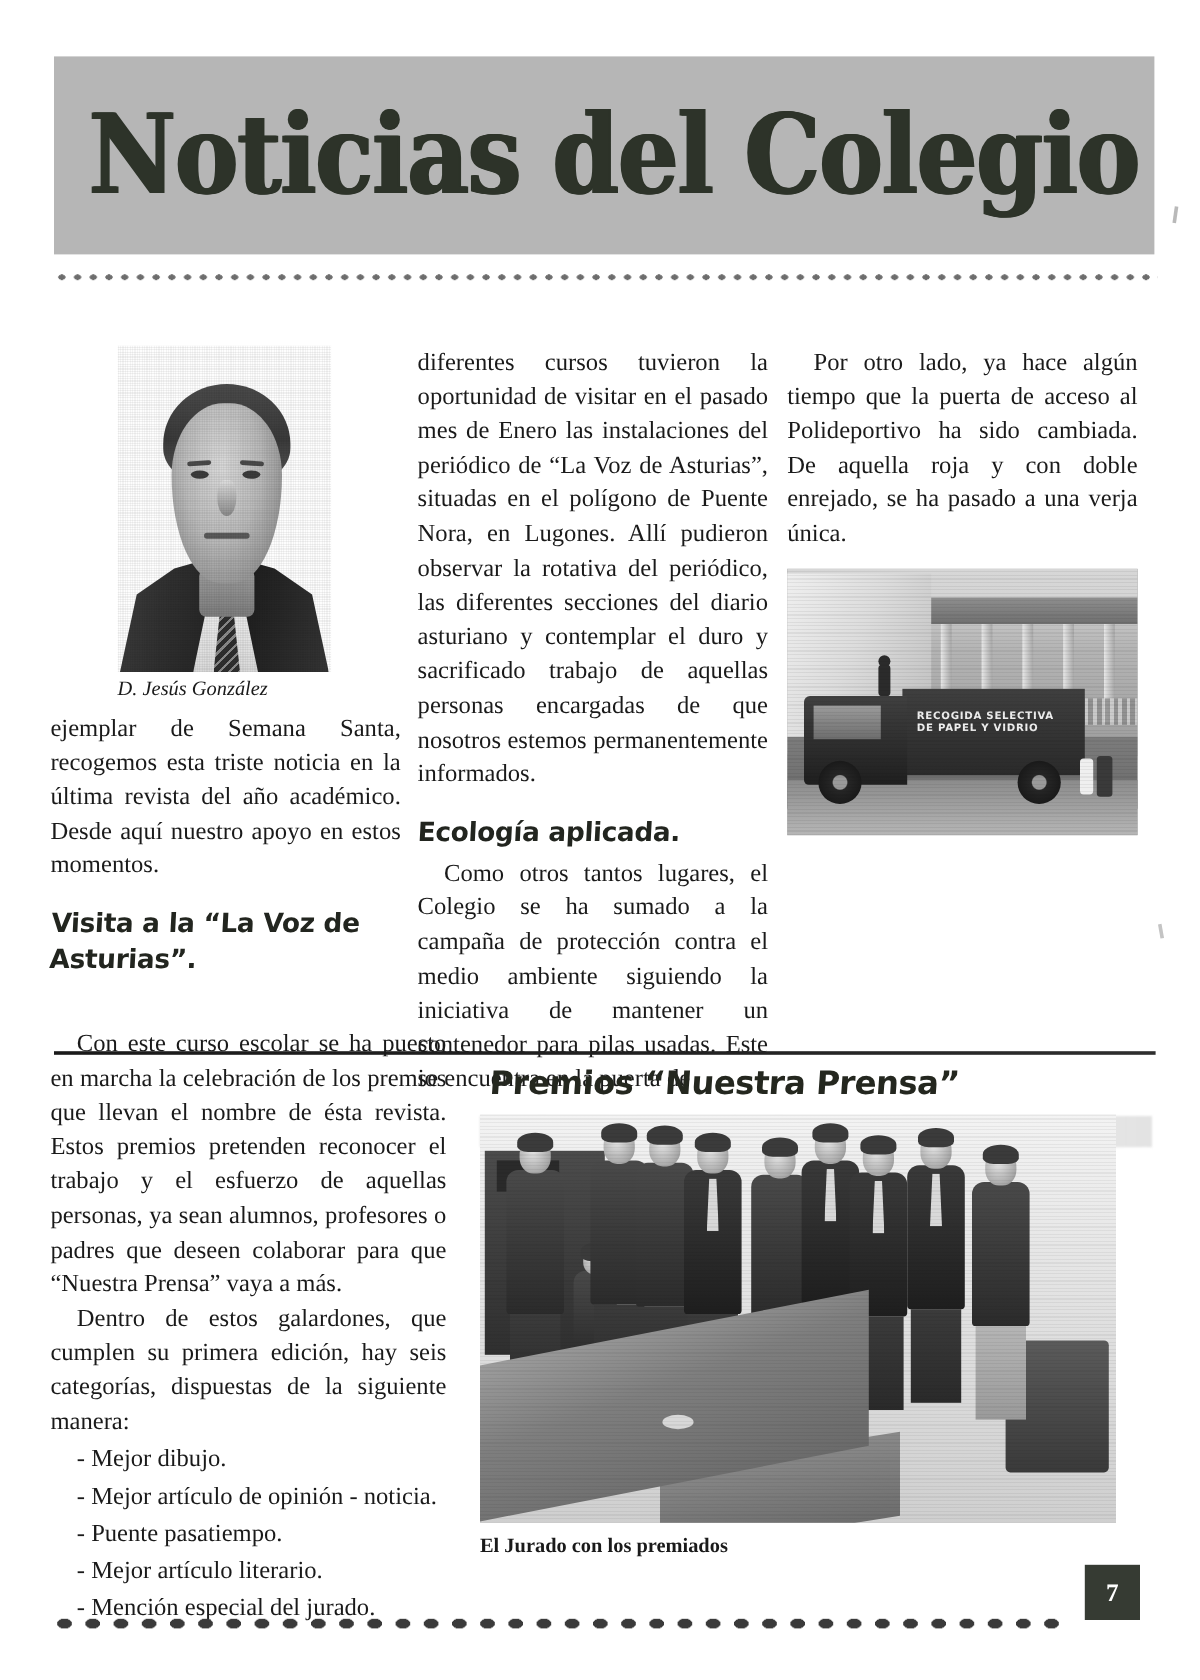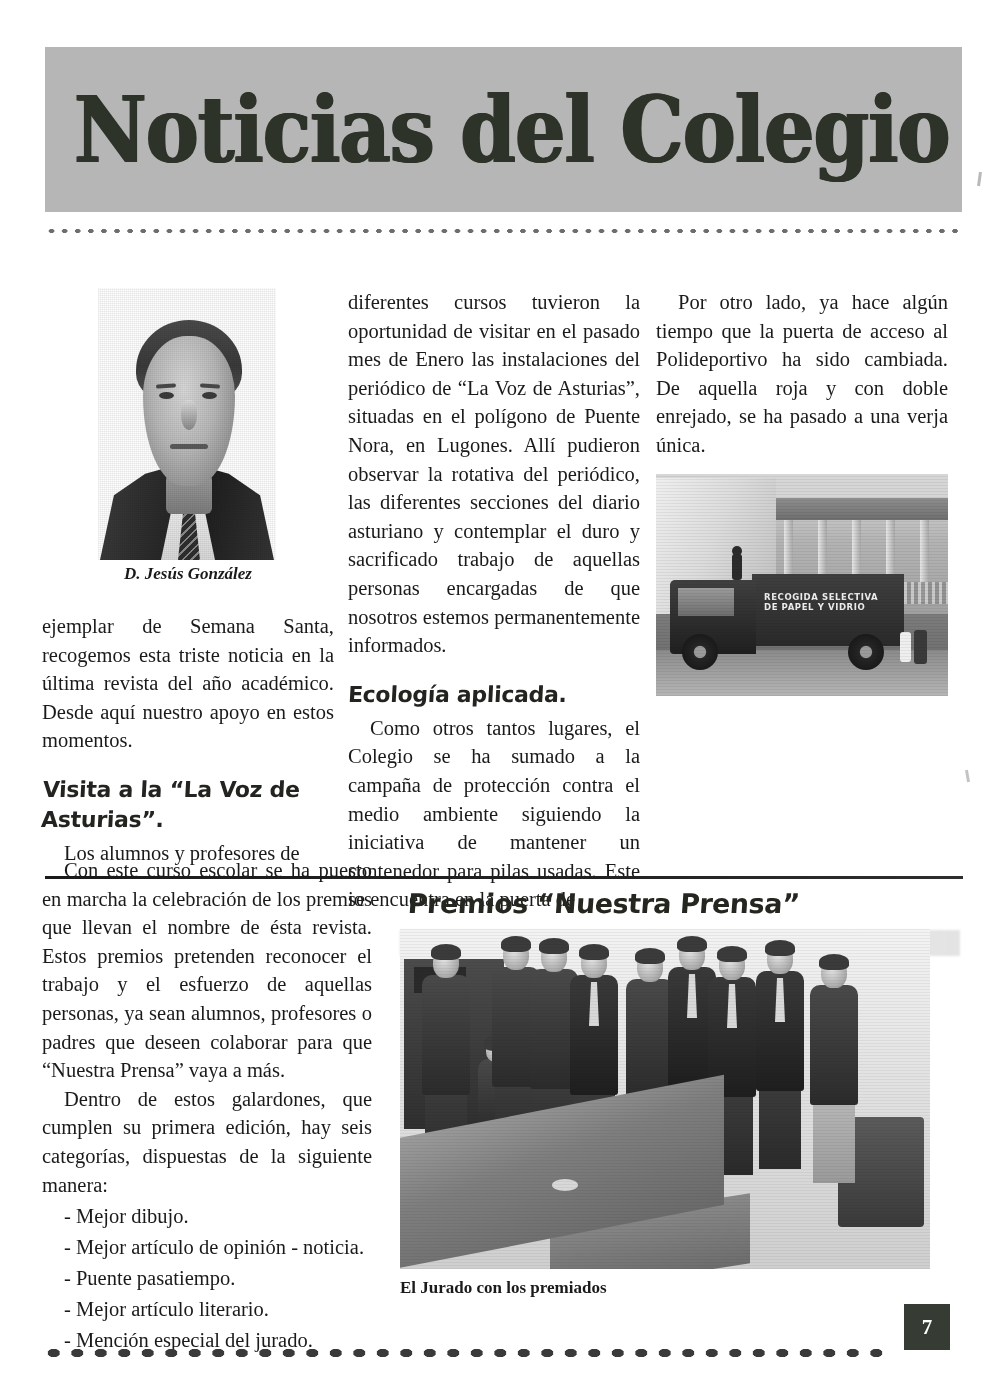--- a/index.html
+++ b/index.html
@@ -115,25 +115,24 @@
   .portrait {
     width: 178px;
     height: 272px;
     position: relative;
     overflow: hidden;
     background: #ffffff;
   }
   .portrait-caption {
     font-family: "Liberation Serif", serif;
     font-style: italic;
-    font-weight: bold;
+    font-weight: normal;
     font-size: 17px;
-    text-align: center;
     margin-top: 4px;
-    margin-bottom: 28px;
+    margin-bottom: 9px;
     white-space: nowrap;
   }
 
   
   .pt-bg { position:absolute; inset:0; background:#fdfdfd; }
   .pt-suit {
     position:absolute; left:2px; bottom:0; width:174px; height:98px;
     background: linear-gradient(100deg,#3c3c3c 0%,#2a2a2a 35%,#1f1f1f 60%,#343434 100%);
     clip-path: polygon(0% 100%, 8% 34%, 26% 12%, 42% 4%, 58% 4%, 74% 12%, 92% 34%, 100% 100%);
   }
@@ -455,21 +454,20 @@
         <div class="pt-mouth"></div>
         <div class="pt-grain"></div>
       </div>
       <div class="portrait-caption">D. Jesús González</div>
     </div>
 
     <p class="body noindent">ejemplar de Semana Santa, recogemos esta triste noticia en la última revista del año académico. Desde aquí nuestro apoyo en estos momentos.</p>
 
     <h2 class="section-head">Visita a la “La Voz de Asturias”.</h2>
 
-    <p class="body">Los alumnos y profesores de</p>
   </div>
 
   <div class="col col-2">
     <p class="body noindent">diferentes cursos tuvieron la oportunidad de visitar en el pasado mes de Enero las instalaciones del periódico de “La Voz de Asturias”, situadas en el polígono de Puente Nora, en Lugones. Allí pudieron observar la rotativa del periódico, las diferentes secciones del diario asturiano y contemplar el duro y sacrificado trabajo de aquellas personas encargadas de que nosotros estemos permanentemente informados.</p>
 
     <h2 class="section-head">Ecología aplicada.</h2>
 
     <p class="body">Como otros tantos lugares, el Colegio se ha sumado a la campaña de protección contra el medio ambiente siguiendo la iniciativa de mantener un contenedor para pilas usadas. Este se encuentra en la puerta de</p>
   </div>
 

